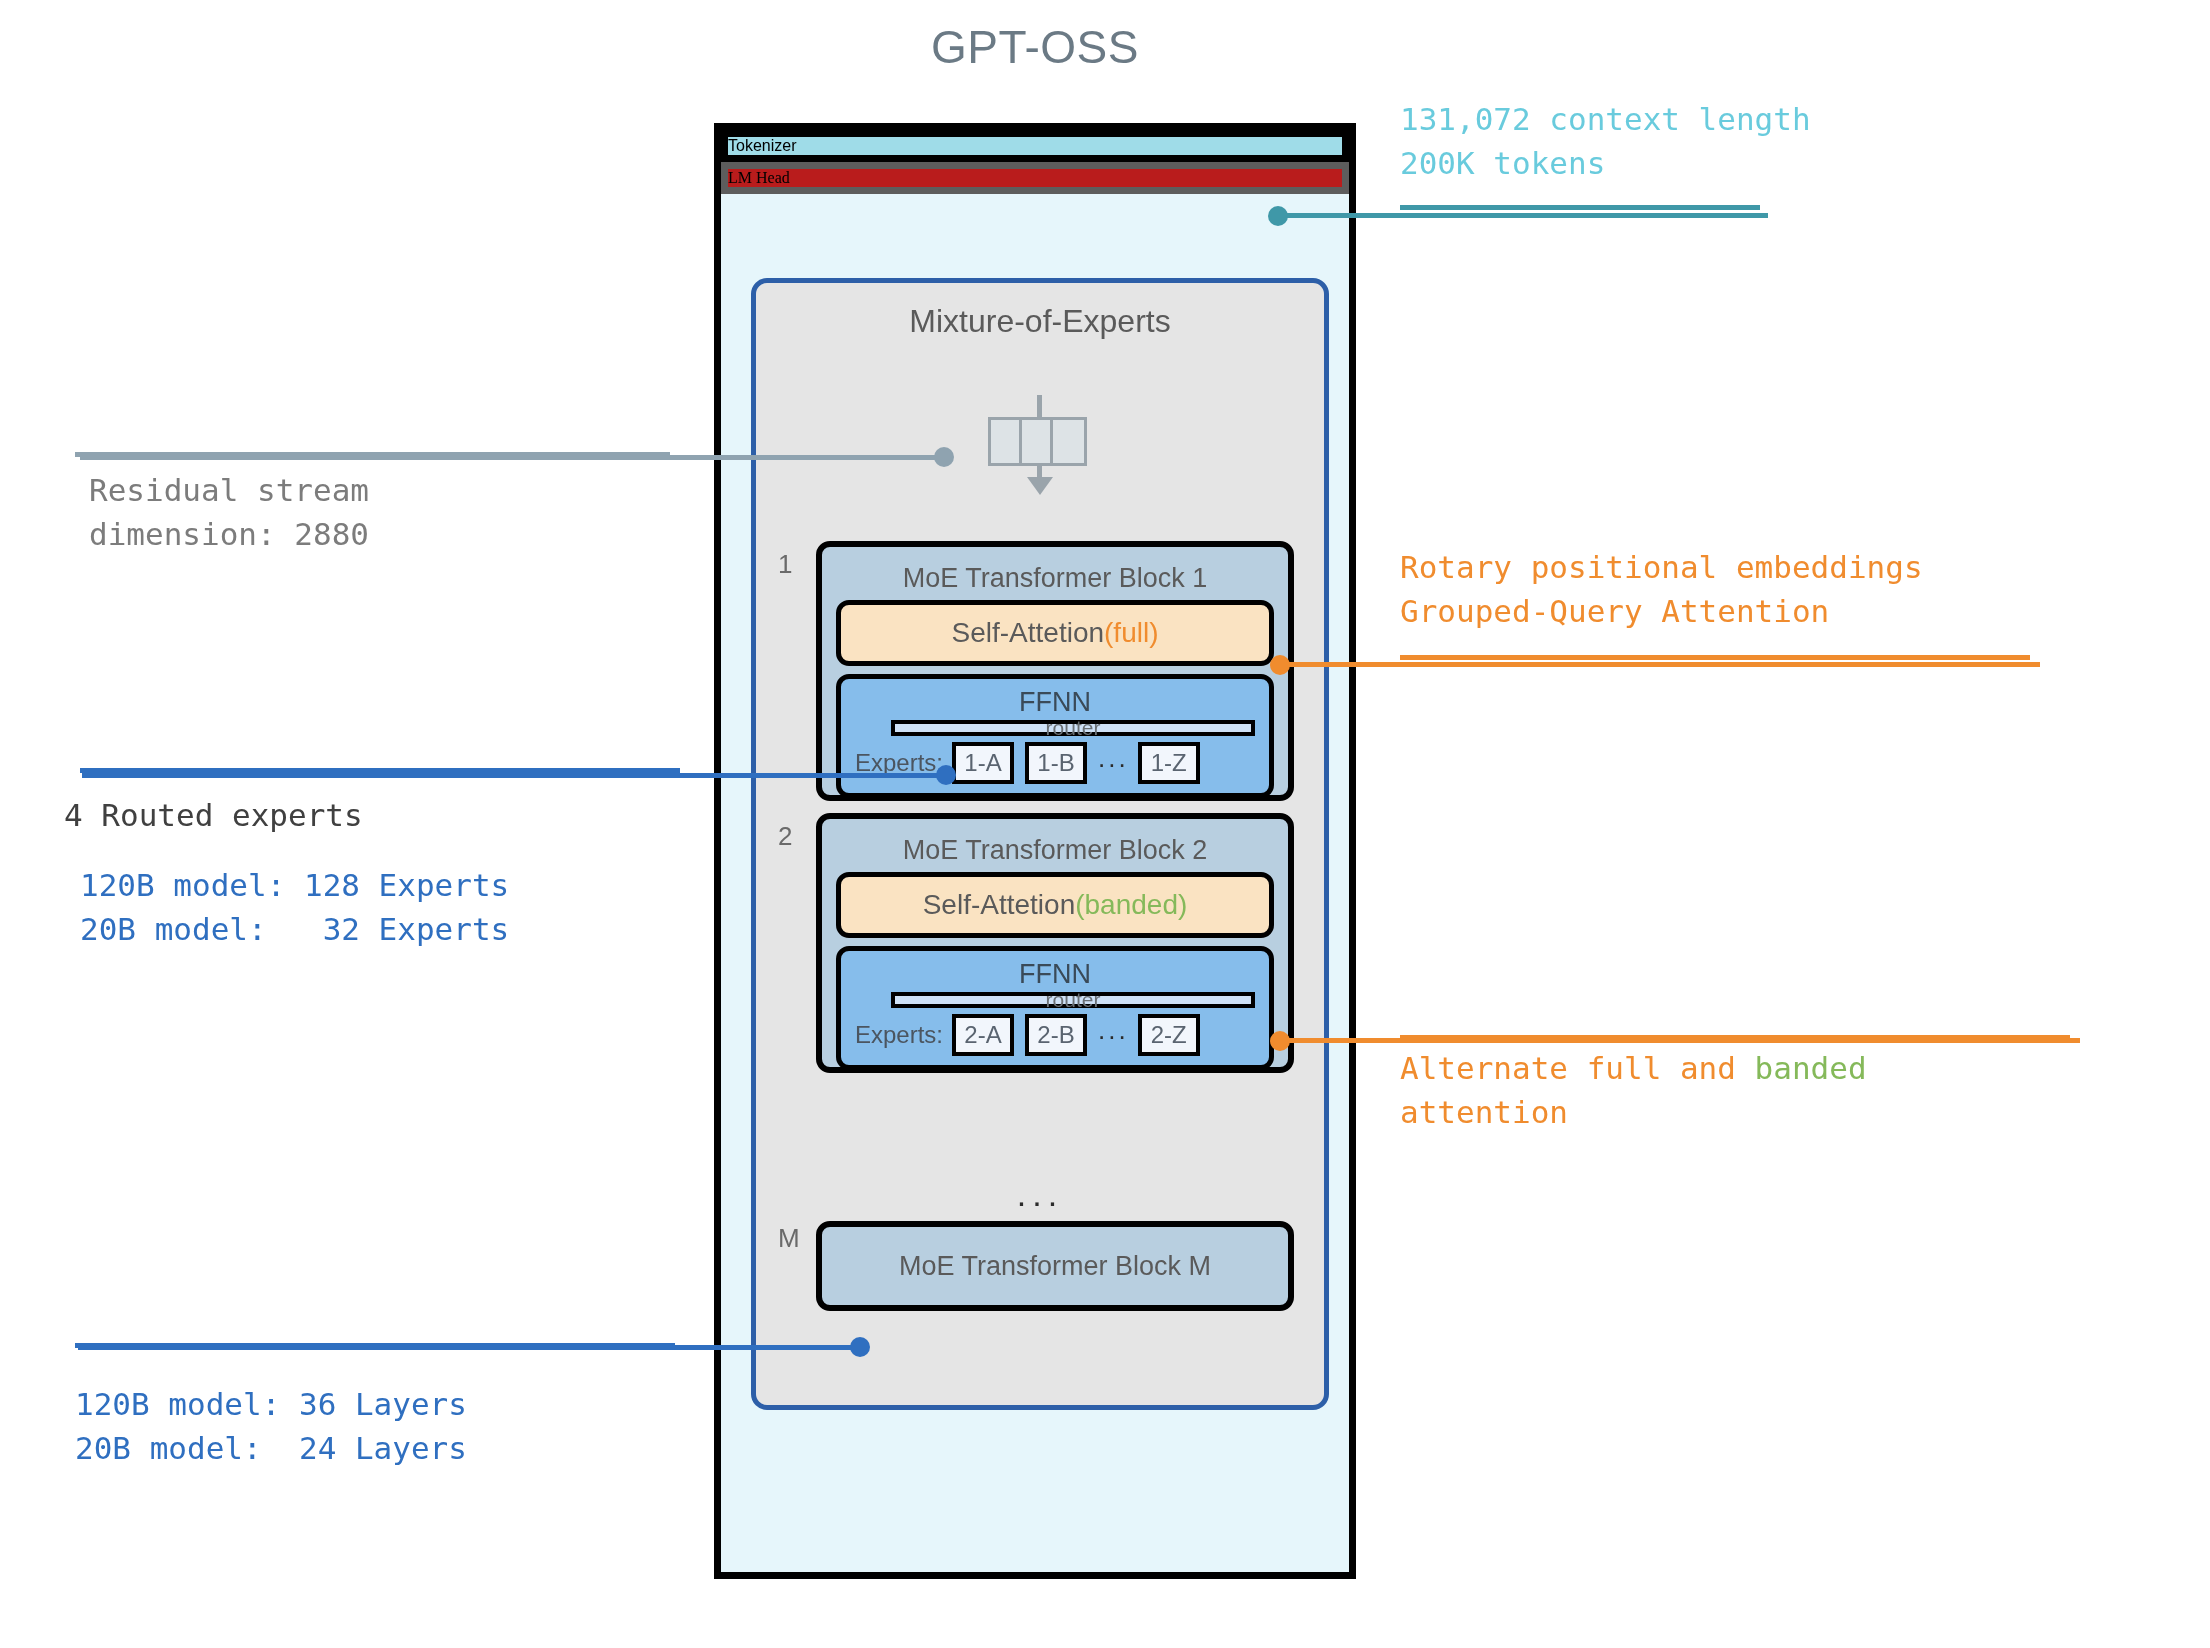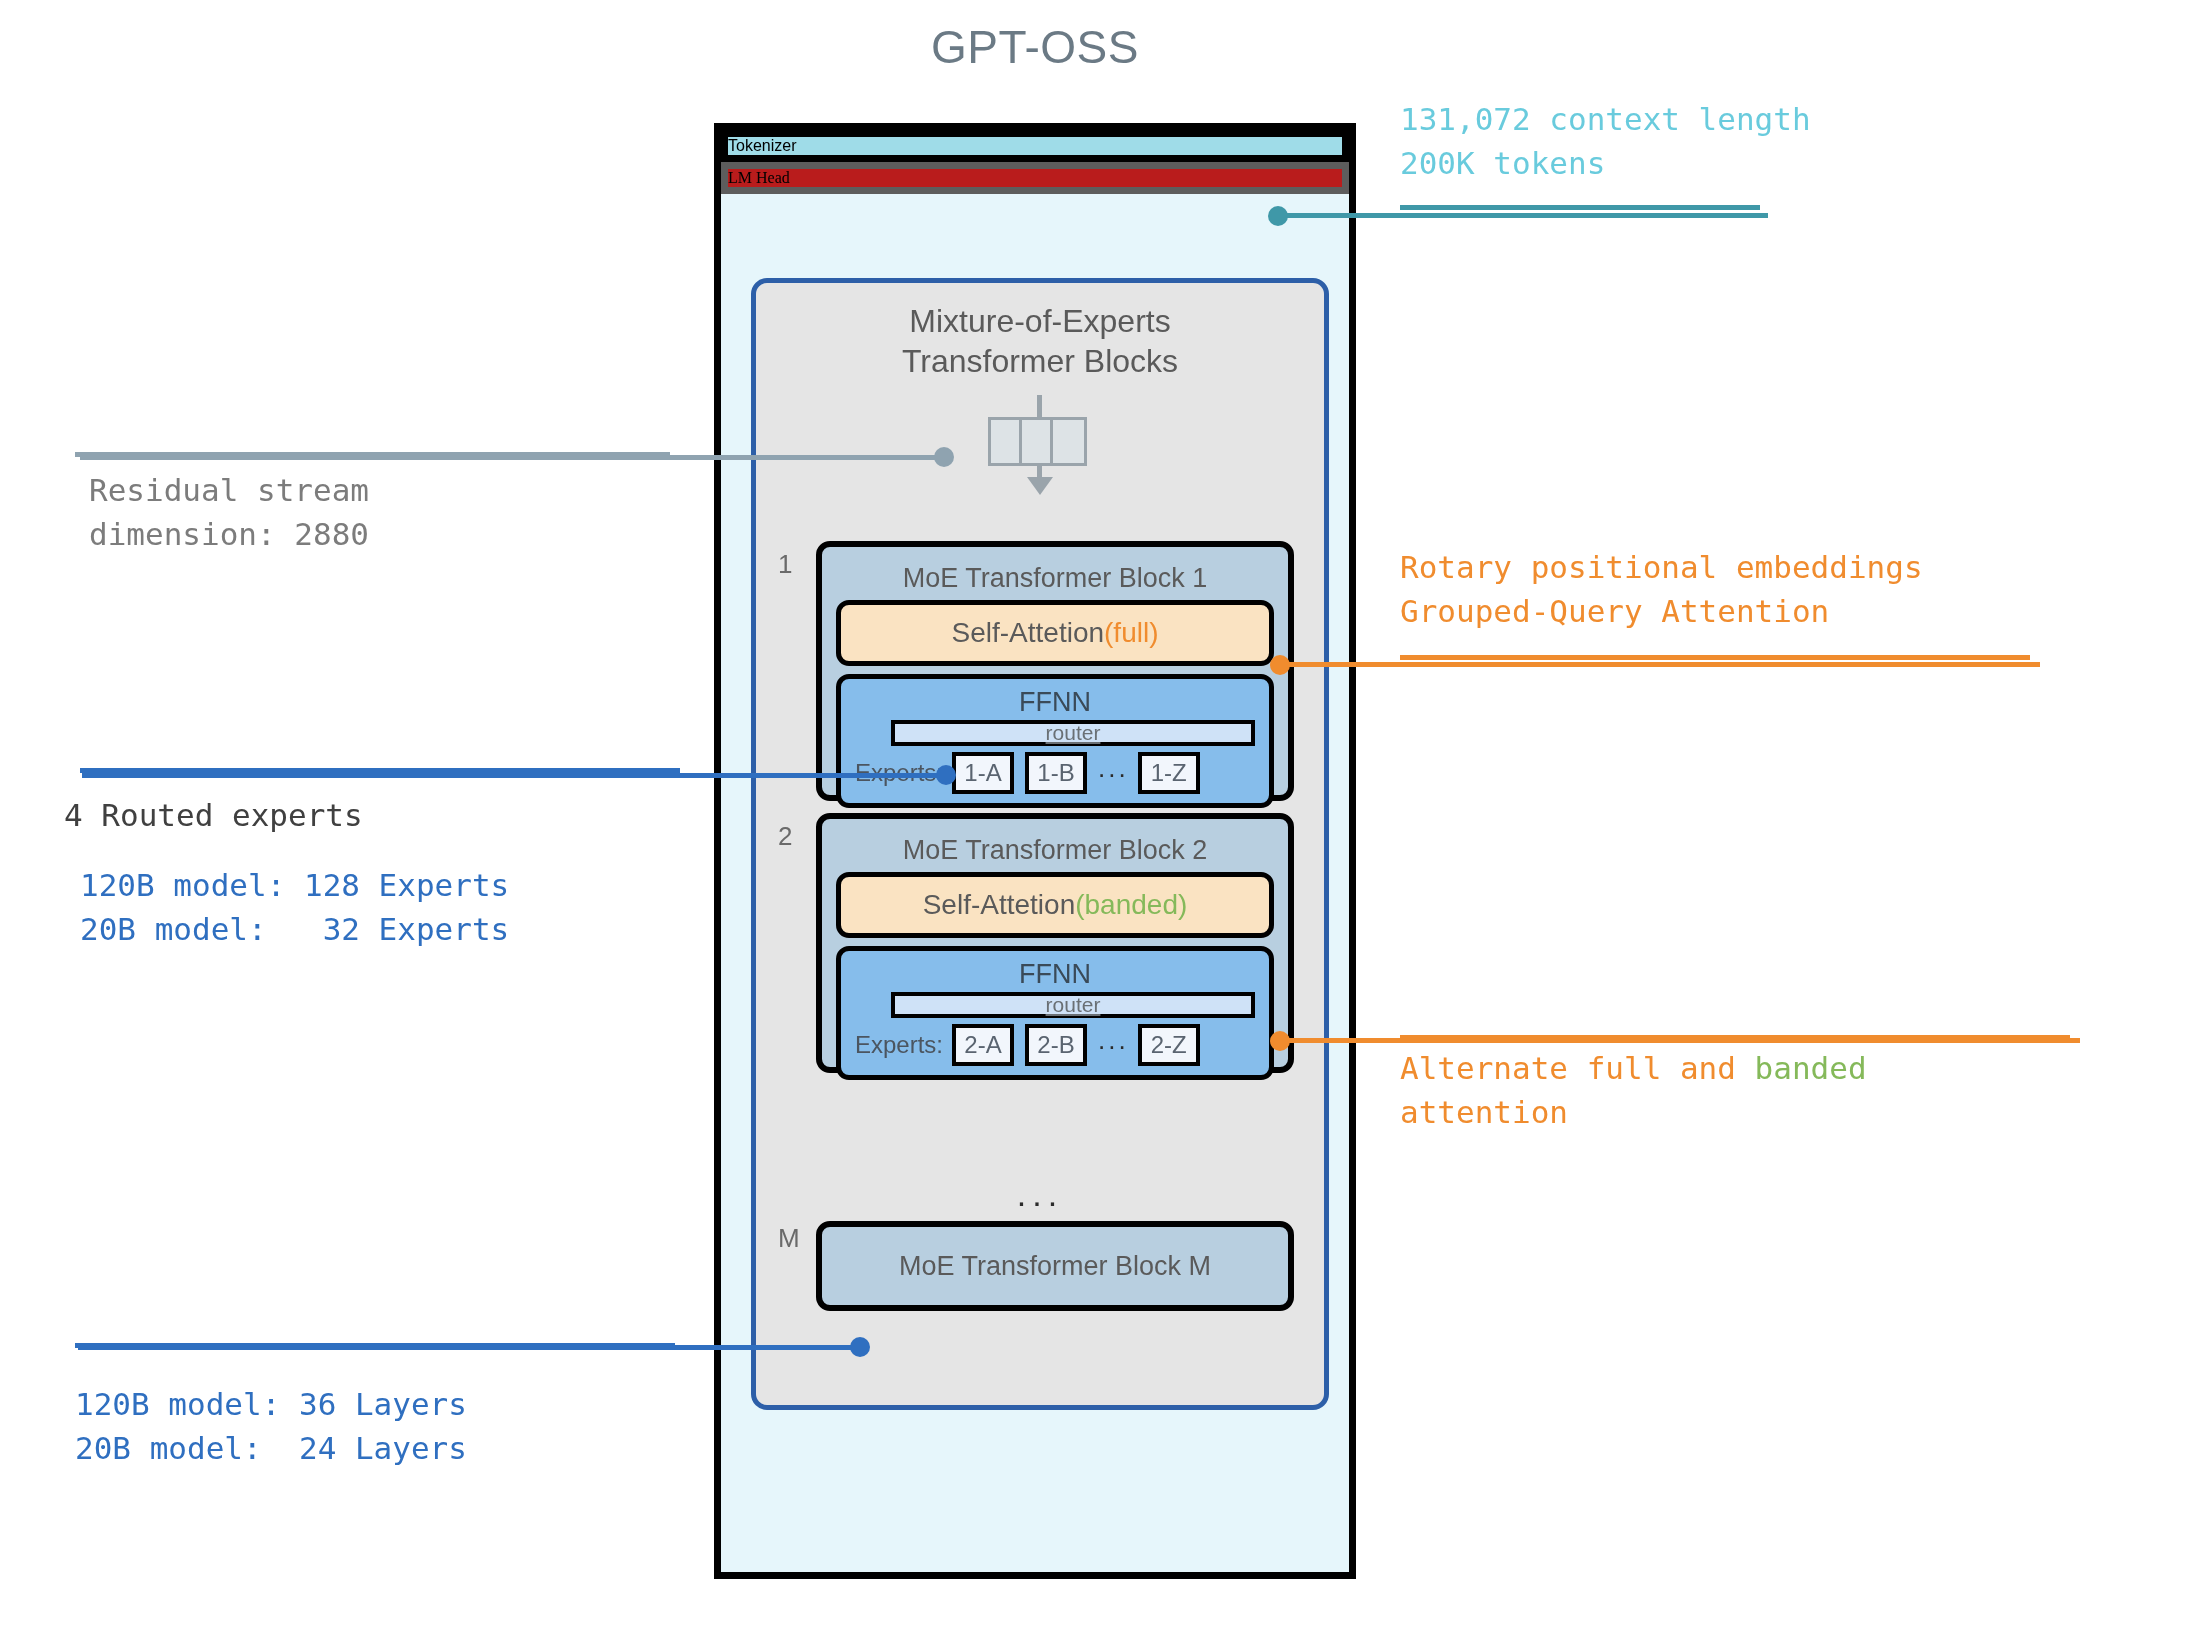--- a/index.html
+++ b/index.html
@@ -67,24 +67,24 @@
   .attn-kind-full{ color:#f08c2e; }
   .attn-kind-banded{ color:#85b95a;text-align:right; }
 
   .ffnn-box{
     margin:8px 14px 10px 14px; background:#86bdeb;
     border:5px solid #000000; border-radius:13px; box-sizing:border-box;
     padding:8px 0 9px 0;
   }
   .ffnn-label{ text-align:center; font-size:27px; color:#3a4a58; }
   .router-box{
-    margin:2px 14px 0 50px; height:26px; background:#cfe2f7;
+    margin:2px 14px 0 50px; height:16px; background:#cfe2f7;
     border:4px solid #000000; box-sizing:border-box;
     display:flex; align-items:center; justify-content:center;
-    font-size:21px; color:#6a7075;text-decoration:underline;
+    font-size:21px; color:#6a7075;
   }
   .experts-row{ display:flex; align-items:center; margin:6px 0 0 14px; }
   .experts-label{ font-size:24px; color:#4b5560; margin-right:9px; }
   .expert-chip{
     width:62px; height:42px; background:#f2f6fc;
     border:4px solid #000000; box-sizing:border-box;
     display:flex; align-items:center; justify-content:center;
     font-size:24px; color:#5a6470; margin-right:11px;
   }
   .expert-dots{ font-size:26px; color:#2b2b2b; letter-spacing:3px;
@@ -141,21 +141,20 @@
 <div class="abs" id="model-container">
 
   <div id="tokenizer-box">
     <span>Tokenizer</span>
   </div>
 
   <div id="moe-section">
 
     <div id="moe-heading">
       <div>Mixture-of-Experts</div>
-      <div>Transformer Blocks</div>
     </div>
 
     <div id="residual-widget">
       <div class="res-arrow-stem" id="res-arrow-top"></div>
       <div id="residual-cells">
         <div></div>
         <div></div>
         <div></div>
       </div>
       <div class="res-arrow-stem" id="res-arrow-bot"></div>

